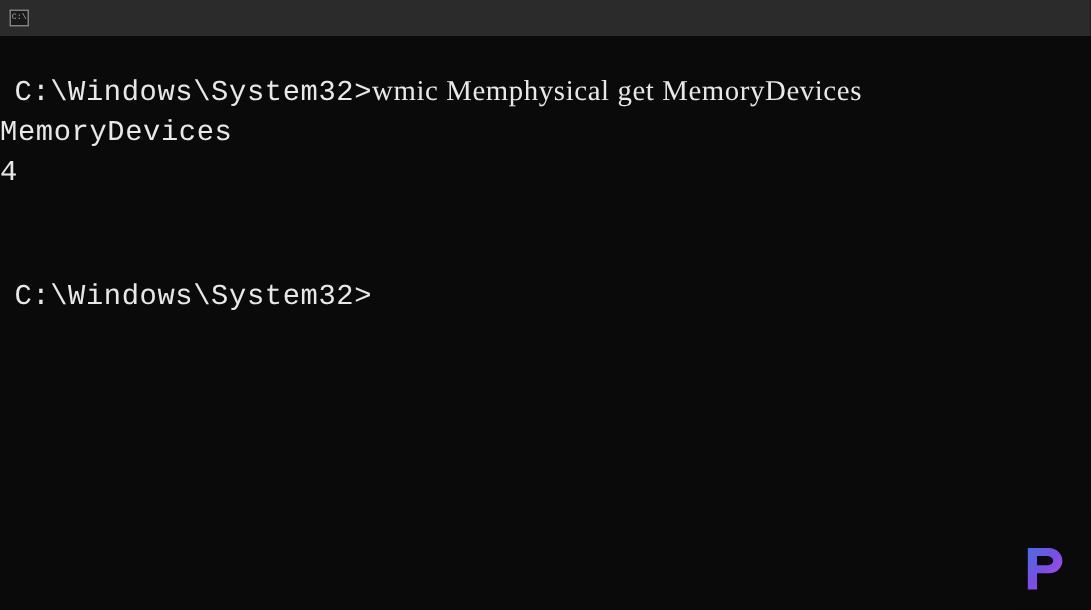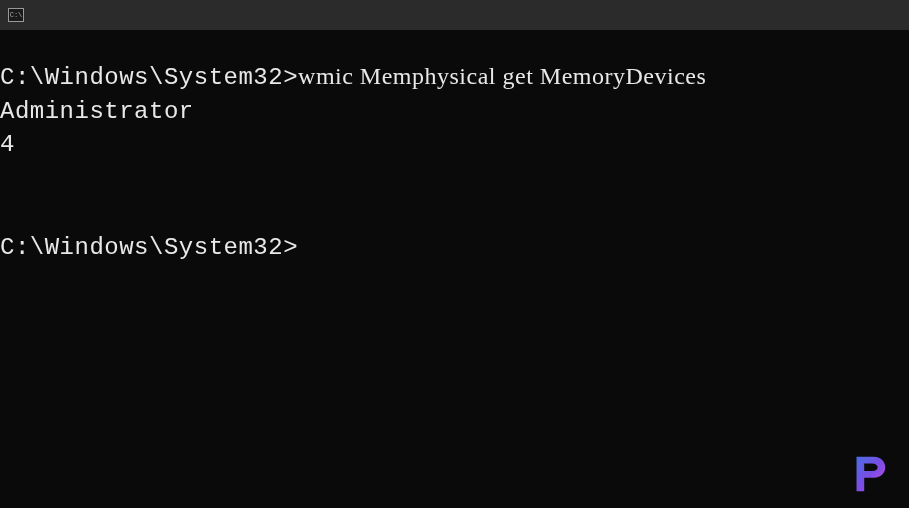--- a/index.html
+++ b/index.html
@@ -46,20 +46,21 @@
       font-size: 24px;
       line-height: 1.4;
       letter-spacing: 0.5px;
     }
     .terminal-line {
       white-space: pre;
       font-family: 'Consolas', 'Courier New', monospace;
     }
     .prompt {
       display: inline;
+      margin-left: 12px;
     }
     .command {
       display: inline;
       font-family: Liberation Serif, serif;
     }
     .output-line {
       display: block;
     }
     .blank-line {
       height: 34px;
@@ -83,21 +84,21 @@
 <body>
 
 <div class="titlebar">
   <div class="titlebar-icon">
     <span>C:\</span>
   </div>
 </div>
 
 <div class="terminal">
   <div class="terminal-line"><span class="prompt">C:\Windows\System32&gt;</span><span class="command">wmic Memphysical get MemoryDevices</span></div>
-  <div class="terminal-line output-line">Administrator</div>
+  <div class="terminal-line output-line">MemoryDevices</div>
   <div class="terminal-line output-line">4</div>
   <div class="blank-line"></div>
   <div class="blank-line"></div>
   <div class="terminal-line"><span class="prompt">C:\Windows\System32&gt;</span><span class="command"></span></div>
 </div>
 
 <div class="watermark">
   <svg viewBox="0 0 50 50">
     <defs>
       <linearGradient id="grad1" x1="0%" y1="0%" x2="100%" y2="100%">

